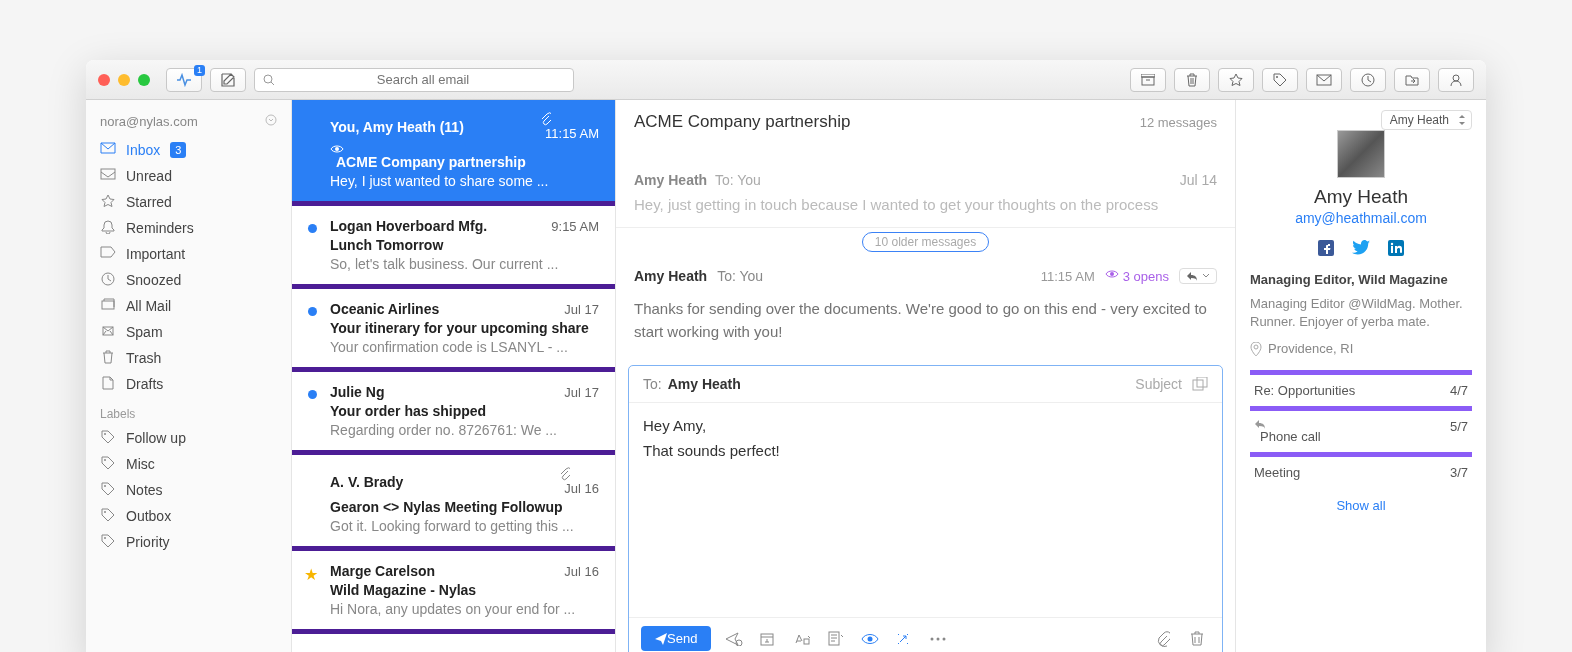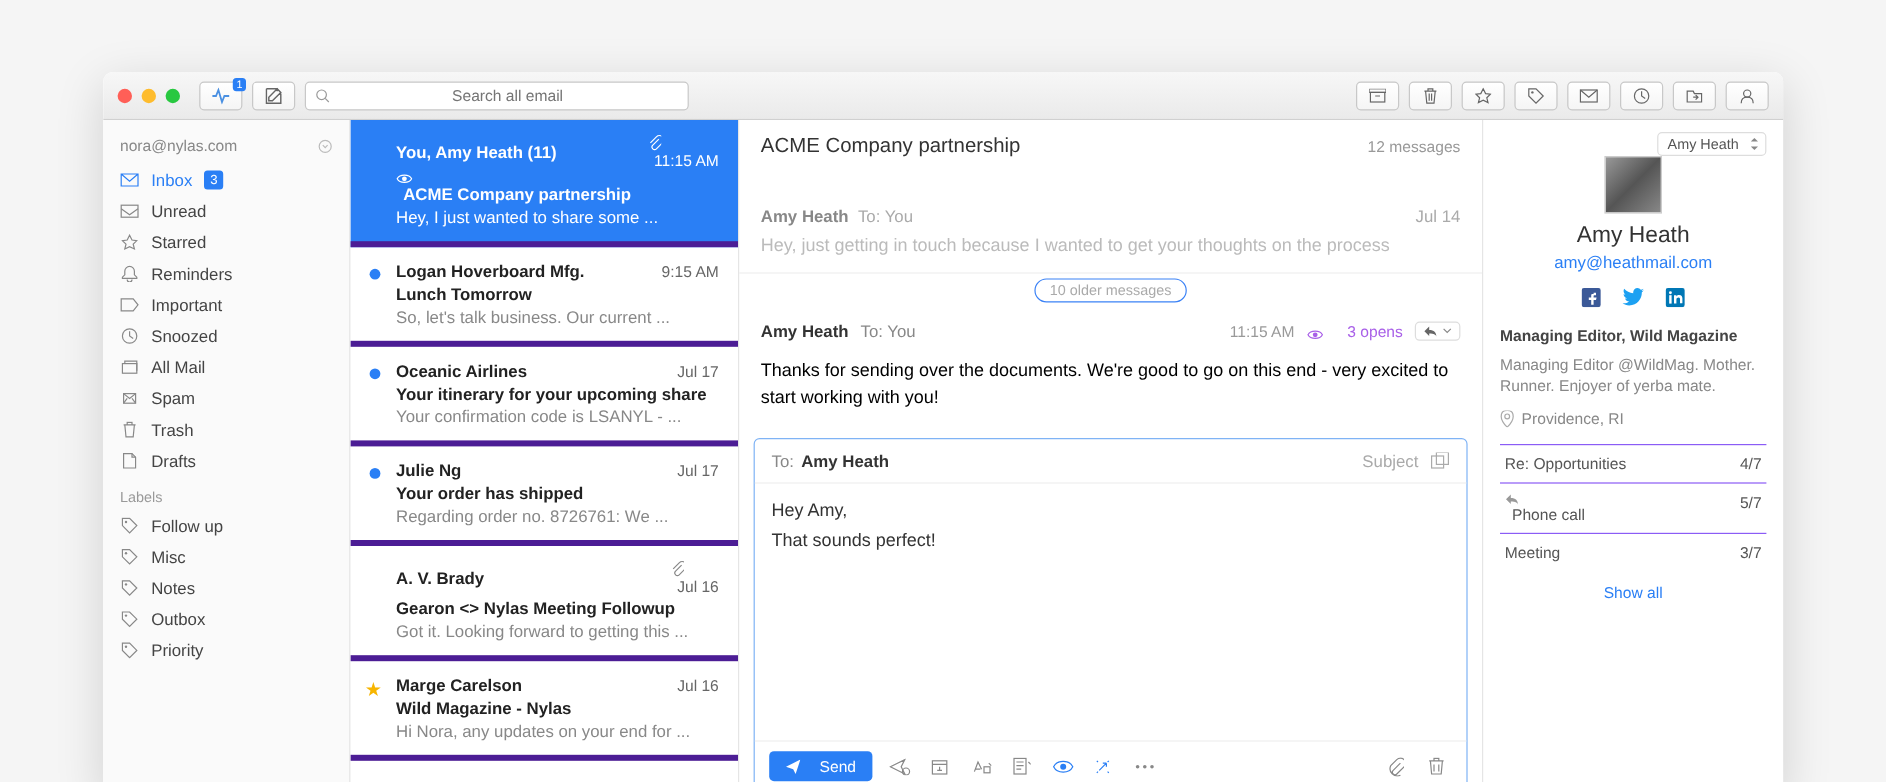--- a/index.html
+++ b/index.html
@@ -86,29 +86,28 @@
   width: 206px;
   background: #fafafa;
   border-right: 1px solid #e5e5e5;
   padding: 10px 0;
   font-size: 14px;
   color: #444;
   overflow: hidden;
 }
 .account {
   display: flex;
-  align-items: center;
+  align-items: flex-start;
   justify-content: space-between;
   padding: 4px 14px 8px;
   color: #888;
   font-size: 13px;
 }
 .sb-item {
   display: flex;
-  align-items: center;
   gap: 10px;
   padding: 5px 14px;
   cursor: default;
 }
 .sb-item.active { color: #2a7ff5; }
 .sb-item .cnt {
   background: #2a7ff5;
   color: #fff;
   font-size: 11px;
   border-radius: 3px;
@@ -188,26 +187,26 @@
   border:1px solid #3b82f6;
   border-radius:12px;
 }
 .msg2 {
   padding: 12px 18px;
 }
 .msg2 .hdr { display:flex; align-items:center; gap:10px; font-size:14px; }
 .msg2 .nm { font-weight:600; color:#333; }
 .msg2 .to { color:#888; }
 .msg2 .meta { margin-left:auto; display:flex; align-items:center; gap:10px; color:#999; font-size:13px; }
-.msg2 .opens { color:#a960e8; display:flex; align-items:flex-end; gap:20px; }
+.msg2 .opens { color:#a960e8; display:flex; align-items:flex-start; gap:4px; }
 .reply-btn {
   border:1px solid #ddd; border-radius:4px; padding:2px 6px;
   display:flex; align-items:center; gap:4px; color:#666;
 }
-.msg2 .bodytxt { margin-top:14px; font-size:15px; color:#000000; line-height:1.5; }
+.msg2 .bodytxt { margin-top:14px; font-size:15px; color:#737373; line-height:1.5; }
 .composer {
   margin: 10px 12px 0;
   border:1px solid #7fb3f5;
   border-radius:5px;
   display:flex;
   flex-direction:column;
   flex:1;
 }
 .comp-row {
   display:flex; align-items:center;
@@ -233,21 +232,21 @@
 }
 .send-btn {
   background:#2a7ff5;
   color:#fff;
   border:none;
   border-radius:4px;
   padding:5px 14px;
   font-size:13px;
   display:flex;
   align-items:center;
-  gap:16px;
+  gap:0;
 }
 .comp-icon { color:#888; width:20px; text-align:center; }
 .comp-tb .right { margin-left:auto; display:flex; gap:14px; }
 .contact {
   width: 250px;
   padding: 10px 14px;
   font-size:13px;
   color:#444;
   overflow:hidden;
 }
@@ -294,21 +293,21 @@
 .socials { display:flex; justify-content:center; gap:18px; margin:14px 0 16px; }
 .socials span:nth-child(1){ color:#3b5998; }
 .socials span:nth-child(2){ color:#1da1f2; }
 .socials span:nth-child(3){ color:#0077b5; }
 .contact .title { font-weight:600; margin-bottom:8px; font-size:13px;}
 .contact .bio { color:#888; font-size:13px; line-height:1.4; margin-bottom:10px;}
 .contact .loc { color:#888; display:flex; align-items:center; gap:6px; margin-bottom:14px; }
 .rel-item {
   display:flex; justify-content:space-between;
   padding:8px 4px;
-  border-top:1px solid #8b5cf6;
+  border-top:5px solid #8b5cf6;
   color:#555;
   font-size:13px;
 }
 .rel-item .ric { margin-right:6px; color:#999; }
 .showall { text-align:center; color:#2a7ff5; padding:10px 0 0; font-size:13px; }
 svg { display:block; }
 </style>
 </head>
 <body>
 

